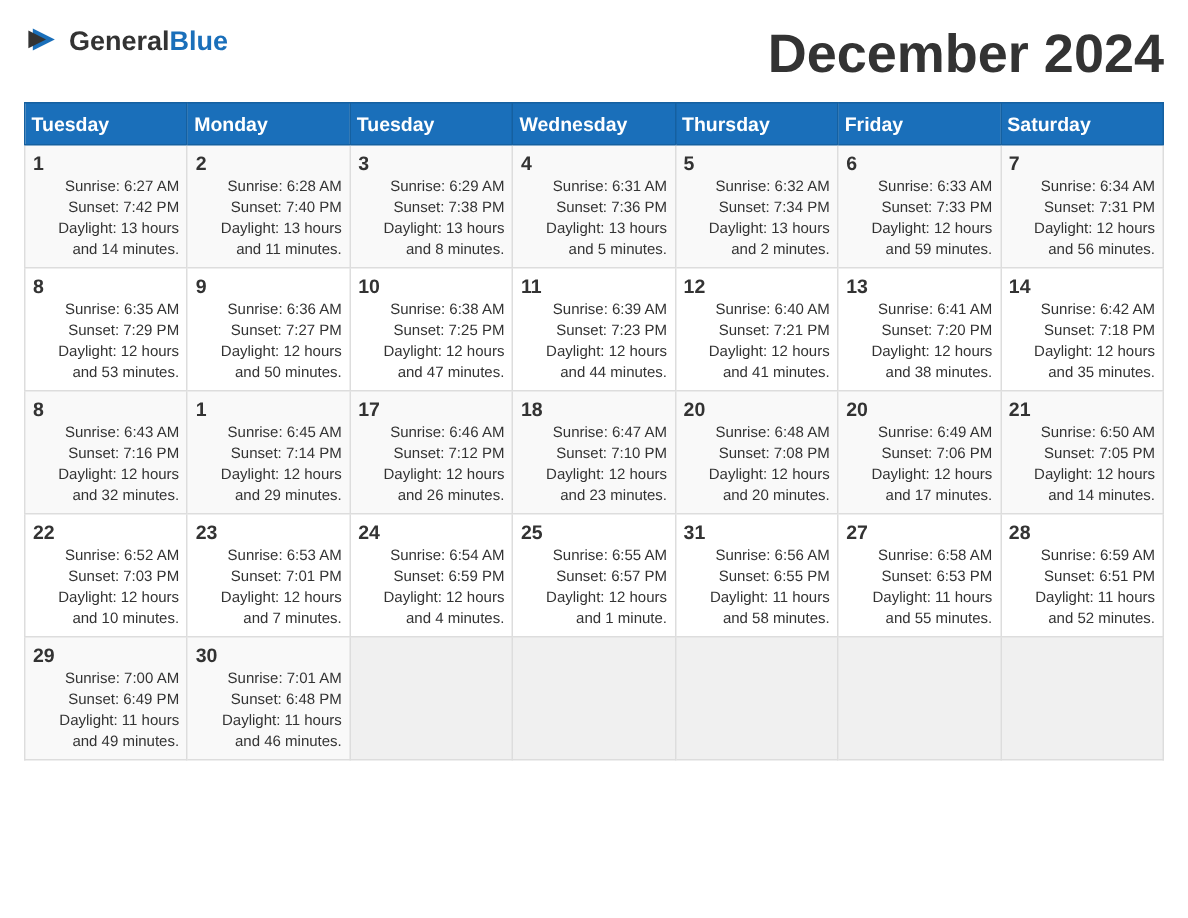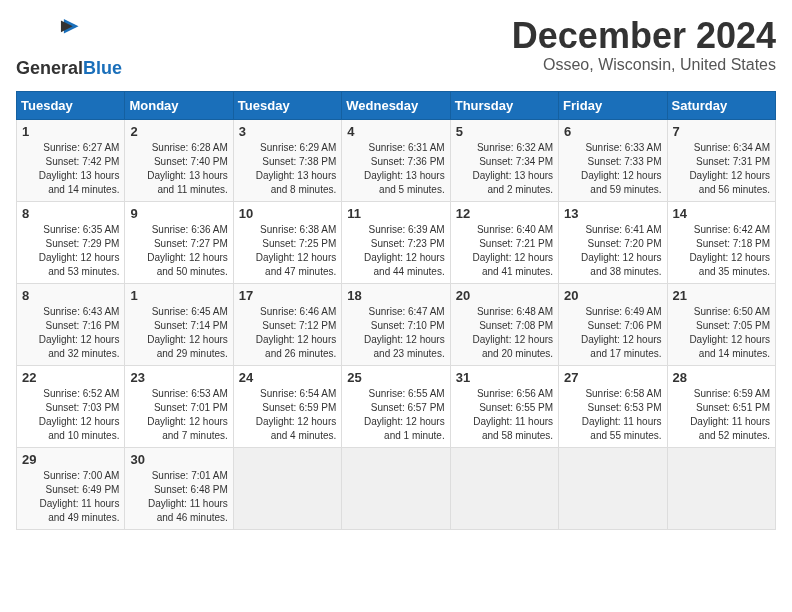--- a/index.html
+++ b/index.html
@@ -12,22 +12,21 @@
     }
     .header {
       display: flex;
       justify-content: space-between;
       align-items: flex-start;
       margin-bottom: 12px;
     }
     .logo {
       display: flex;
       align-items: center;
-      gap: 20px;
-      flex-direction: column;
+      gap: 8px;
     }
     .logo-text-general {
       font-size: 18px;
       font-weight: bold;
       color: #333;
     }
     .logo-text-blue {
       font-size: 18px;
       font-weight: bold;
       color: #1a6fba;
@@ -102,21 +101,20 @@
     <svg class="logo-icon" viewBox="0 0 30 30" xmlns="http://www.w3.org/2000/svg">
       <polygon points="8,4 28,14 8,24" fill="#1a6fba"></polygon>
       <polygon points="4,6 20,14 4,22" fill="#333"></polygon>
     </svg>
     <div>
       <span class="logo-text-general">General</span><span class="logo-text-blue">Blue</span>
     </div>
   </div>
   <div class="title-block">
     <div class="month-title">December 2024</div>
-    <div class="location-title">Osseo, Wisconsin, United States</div>
   </div>
 </div>
 
 <table class="calendar">
   <thead>
     <tr id="weekday-row">
         <th>Tuesday</th>
         <th>Monday</th>
         <th>Tuesday</th>
         <th>Wednesday</th>

